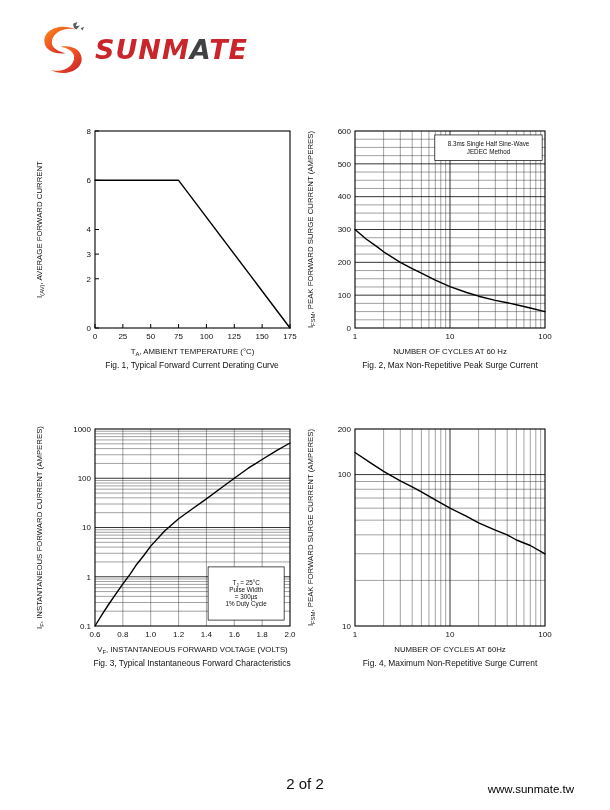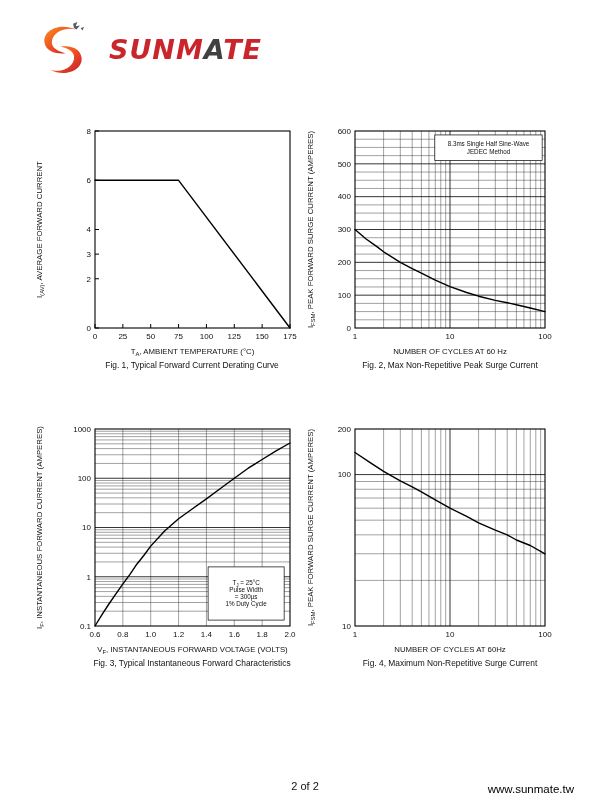--- a/index.html
+++ b/index.html
@@ -1,33 +1,33 @@
 <!DOCTYPE html>
 <html><head>
 <meta charset="utf-8">
 <style>
   html,body{margin:0;padding:0;background:#9a9a9a;}
   .page{width:610px;height:810px;background:#ffffff;position:relative;margin:0 auto;
         font-family:"Liberation Sans",sans-serif;overflow:hidden;}
-  .brand{position:absolute;left:36px;top:20px;display:flex;align-items:center;gap:19px;}
+  .brand{position:absolute;left:36px;top:20px;display:flex;align-items:center;gap:5px;}
   .brand-text{font-size:27px;font-weight:bold;font-style:italic;letter-spacing:1px;
               font-family:"DejaVu Sans",sans-serif;line-height:1;}
   figure.fig{margin:0;position:absolute;}
   svg text{font-family:"Liberation Sans",sans-serif;}
   .tick{font-size:8px;fill:#111;}
   .axis-label{font-size:7.8px;fill:#111;}
   .caption{font-size:8.4px;fill:#111;}
   .grid{stroke:#2e2e2e;stroke-width:0.45;}
   .grid-major{stroke:#000;stroke-width:0.8;}
   .frame{fill:none;stroke:#000;stroke-width:1.1;}
   .tickmark{stroke:#000;stroke-width:1;}
   .curve{fill:none;stroke:#000;stroke-width:1.4;stroke-linejoin:round;stroke-linecap:round;}
   .anno-box{fill:#fff;stroke:#000;stroke-width:0.7;}
   .anno-text{font-size:6.3px;fill:#111;}
-  .footer-page{position:absolute;left:0;right:0;bottom:18px;text-align:center;font-size:11px;color:#111;}
+  .footer-page{position:absolute;left:0;right:0;bottom:18px;text-align:center;font-size:15px;color:#111;}
   .footer-site{position:absolute;right:36px;bottom:15px;font-size:11.5px;font-weight:normal;color:#000;}
 </style>
 </head>
 <body>
 
 <div class="page">
 
   <div class="brand">
     <svg width="54" height="58" viewBox="0 0 64 68">
       <defs>

